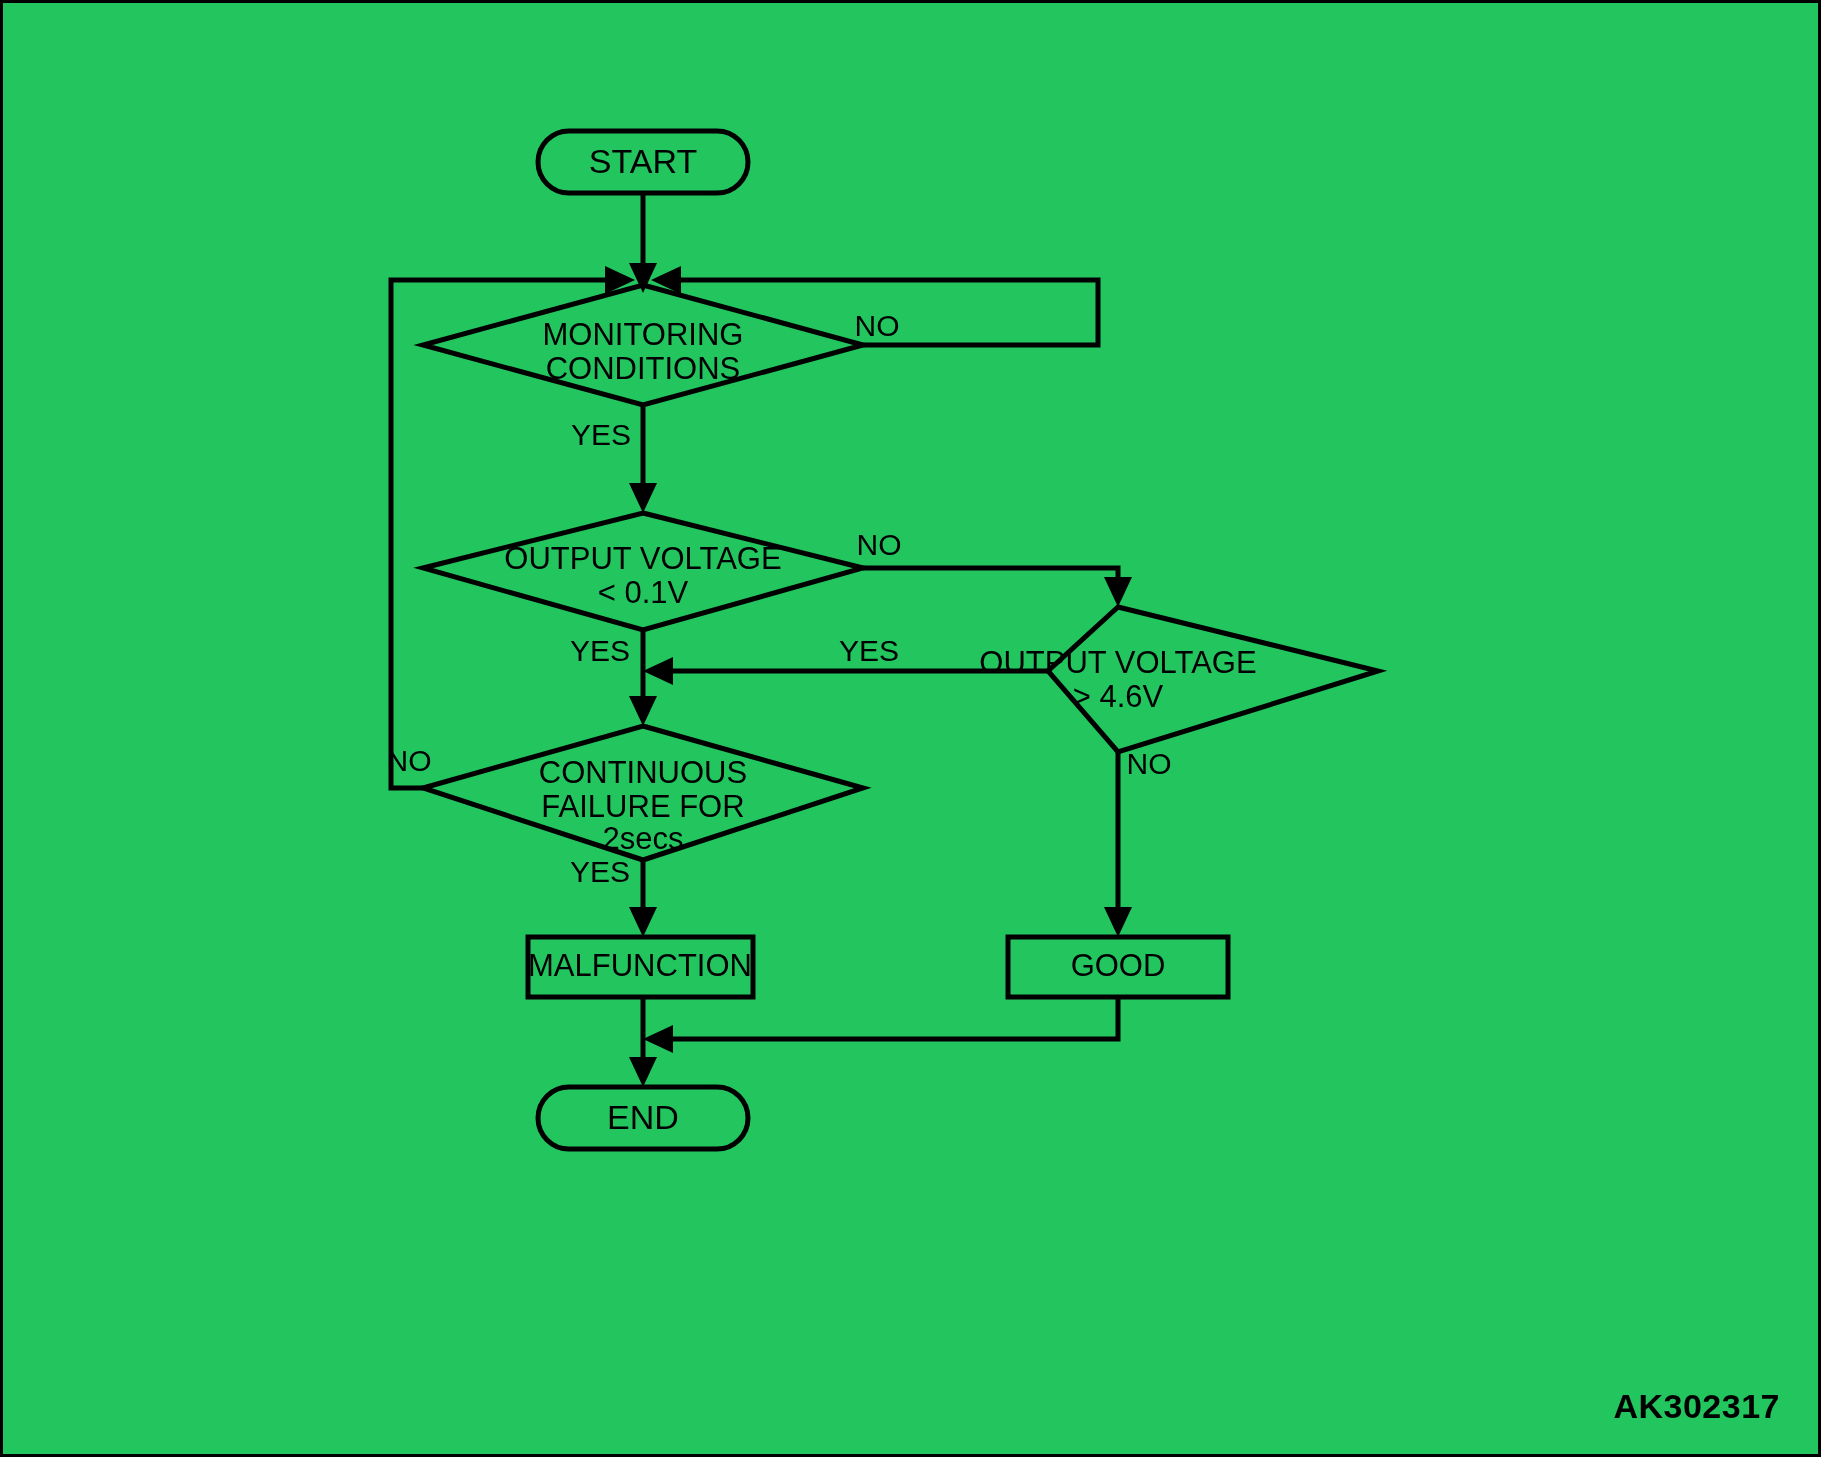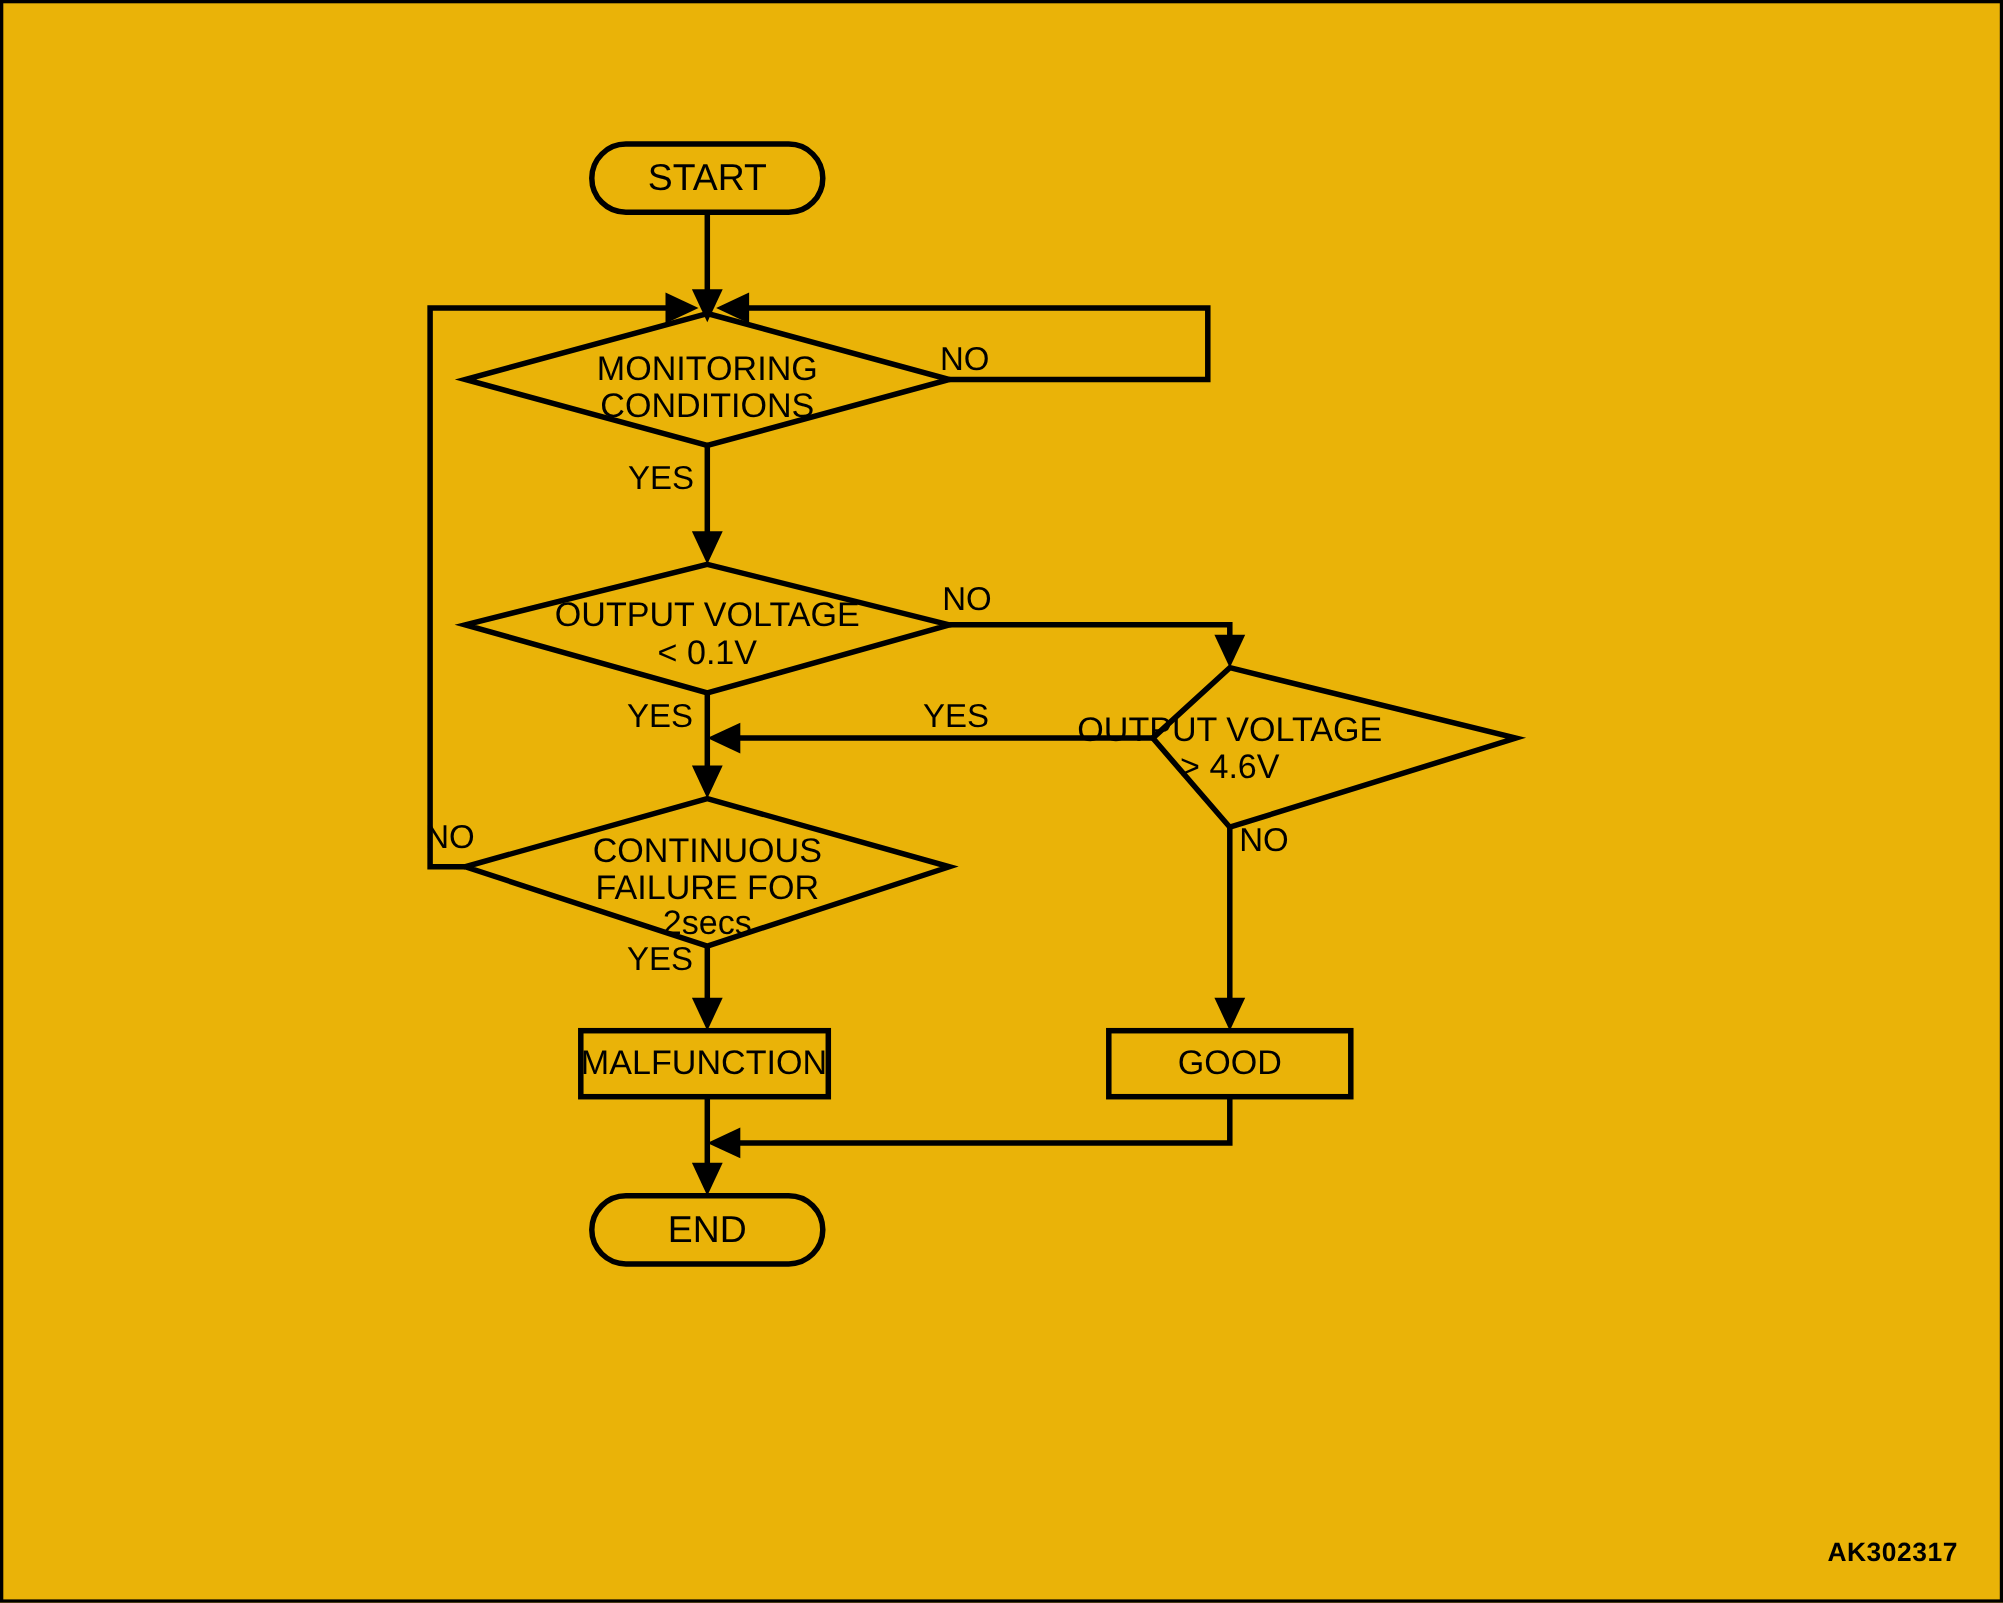--- a/index.html
+++ b/index.html
@@ -5,21 +5,21 @@
   html,body{margin:0;padding:0;background:#ffffff;}
   body{
     width:1821px;height:1457px;
     font-family:"Liberation Sans", sans-serif;
     color:#000000;
     overflow:hidden;
   }
   #sheet{
     position:relative;
     width:1821px;height:1457px;
-    background:#eab308;
+    background:#22c55e;
     box-sizing:border-box;
     border:3px solid #000000;
   }
   #flow{
     position:absolute;
     left:0;top:0;
     width:1815px;height:1451px;
     display:block;
   }
   .shape-line{
@@ -56,21 +56,21 @@
     font-size:30px;
     fill:#000000;
     text-anchor:middle;
     dominant-baseline:middle;
   }
   .code-label{
     position:absolute;
     right:38px;
     bottom:28px;
     font-family:"Liberation Sans", sans-serif;
-    font-size:24px;
+    font-size:34px;
     font-weight:bold;
     letter-spacing:0.5px;
     color:#000000;
   }
 </style>
 </head>
 <body>
 
 <div id="sheet">
 

